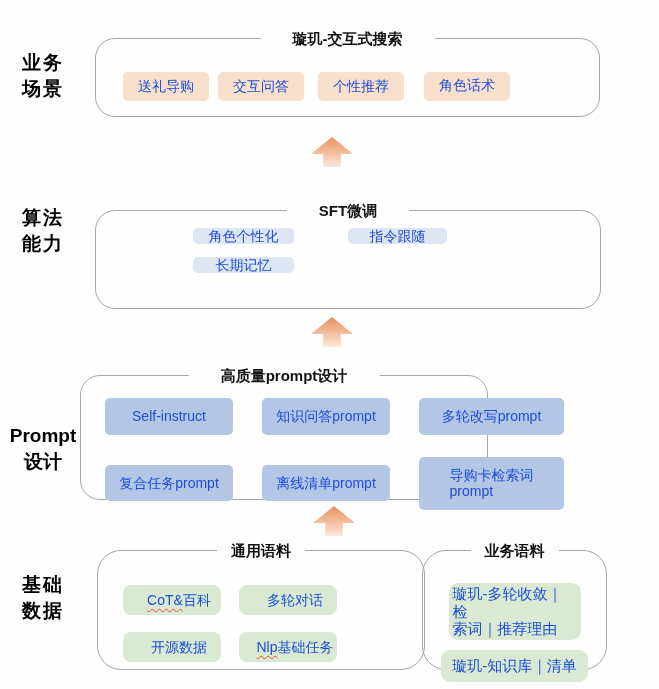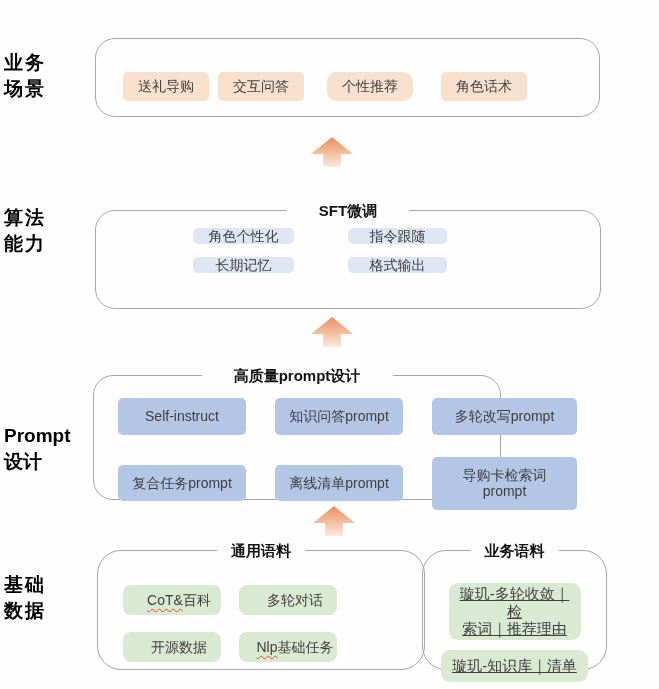--- a/index.html
+++ b/index.html
@@ -1,61 +1,61 @@
 <!DOCTYPE html>
 <html><head>
 <meta charset="utf-8">
 <style>
   html,body{margin:0;padding:0;background:#ffffff;}
   .canvas{
     position:relative;width:659px;height:689px;background:#fefefe;
     font-family:"Liberation Sans","DejaVu Sans",sans-serif;overflow:hidden;
   }
   .side-label{
-    position:absolute;left:4px;width:78px;
+    position:absolute;left:4px;width:78px;text-align:center;
     font-size:19px;font-weight:bold;color:#000;line-height:26px;
     letter-spacing:2px;white-space:pre-line;
   }
   .frame{
     position:absolute;border:1.6px solid #a6a6a6;border-radius:20px;background:transparent;
     box-sizing:border-box;
   }
   .frame-title{
     position:absolute;top:-11px;left:50%;transform:translateX(-50%);
     background:#fefefe;padding:0 32px;font-size:15px;font-weight:bold;
     color:#121212;white-space:nowrap;line-height:22px;
   }
   .frame-title.tight{padding:0 14px;}
   .tag{
     display:flex;align-items:center;justify-content:center;
-    font-size:14px;color:#404040;border-radius:5px;box-sizing:border-box;
-    white-space:pre-line;text-align:center;line-height:1.18;
+    font-size:14px;color:#1d4ed8;border-radius:5px;box-sizing:border-box;
+    white-space:pre-line;text-align:left;line-height:1.18;
   }
   .tag.pink{background:#f8e0cd;height:29px;padding:0 15px;}
   .tag.lblue{background:#dee5f3;height:16px;}
   .tag.blue{background:#b4c6e6;min-height:27px;padding:10px 8px;}
   .tag.green{background:#d9e9d2;border-radius:8px;padding-left:14px;}
   .biz-row{display:flex;padding:33px 0 0 27px;gap:9px;}
-  .biz-row .tag:nth-child(3){margin-left:14px;border-radius:10px;}
-  .biz-row .tag:nth-child(4){margin-left:19px;}
+  .biz-row .tag:nth-child(3){margin-left:5px;}
+  .biz-row .tag:nth-child(4){margin-left:11px;font-family:Liberation Mono, monospace;}
   .sft-grid{
     display:grid;grid-template-columns:101px 99px;column-gap:54px;row-gap:13px;
     justify-content:start;padding:17px 0 0 97px;
   }
   .prompt-grid{
     display:grid;grid-template-columns:128px 128px 145px;column-gap:29px;row-gap:22px;
     justify-content:start;align-items:center;padding:22px 0 0 24px;
   }
   .corpus-grid{
     display:grid;grid-template-columns:98px 98px;column-gap:18px;row-gap:17px;
     justify-content:start;padding:34px 0 0 25px;
   }
   .corpus-grid .tag{height:30px;font-size:14px;}
   .bizcorpus-col{display:flex;flex-direction:column;align-items:center;gap:10px;padding-top:32px;}
-  .bizcorpus-col .tag{font-size:15px;border-radius:9px;text-decoration:underline;}
+  .bizcorpus-col .tag{font-size:15px;border-radius:9px;}
   .bizcorpus-col .tag.two-line{width:132px;padding:2px 4px;}
   .bizcorpus-col .tag.one-line{height:32px;padding:0 11px;}
   .squiggle{
     text-decoration:underline;text-decoration-style:wavy;
     text-decoration-color:#e74c3c;text-decoration-thickness:1px;
     text-underline-offset:3px;
   }
   .arrow-up{
     position:absolute;width:42px;height:30px;
     background:linear-gradient(180deg,#e88f60 0%,#f3c0a0 55%,#fbe9de 100%);
@@ -70,43 +70,43 @@
   <div class="side-label" style="top:50px;">业务
 场景</div>
   <div class="side-label" style="top:205px;">算法
 能力</div>
   <div class="side-label" style="top:423px;letter-spacing:0;">Prompt
 设计</div>
   <div class="side-label" style="top:572px;">基础
 数据</div>
 
   <div class="frame" style="left:95px;top:38px;width:505px;height:79px;">
+    <div class="frame-title">璇玑-交互式搜索</div>
     <div class="biz-row">
       <div class="tag pink">送礼导购</div>
       <div class="tag pink">交互问答</div>
       <div class="tag pink">个性推荐</div>
       <div class="tag pink">角色话术</div>
     </div>
   </div>
 
   <div class="arrow-up" style="left:311px;top:137px;"></div>
 
   <div class="frame" style="left:95px;top:210px;width:506px;height:99px;">
     <div class="frame-title">SFT微调</div>
     <div class="sft-grid">
       <div class="tag lblue">角色个性化</div>
       <div class="tag lblue">指令跟随</div>
       <div class="tag lblue">长期记忆</div>
-      <div class="tag lblue">格式输出</div>
     </div>
   </div>
 
   <div class="arrow-up" style="left:311px;top:317px;"></div>
 
-  <div class="frame" style="left:93px;top:375px;width:408px;height:125px;">
+  <div class="frame" style="left:80px;top:375px;width:408px;height:125px;">
     <div class="frame-title">高质量prompt设计</div>
     <div class="prompt-grid">
       <div class="tag blue">Self-instruct</div>
       <div class="tag blue">知识问答prompt</div>
       <div class="tag blue">多轮改写prompt</div>
       <div class="tag blue">复合任务prompt</div>
       <div class="tag blue">离线清单prompt</div>
       <div class="tag blue">导购卡检索词
 prompt</div>
     </div>

